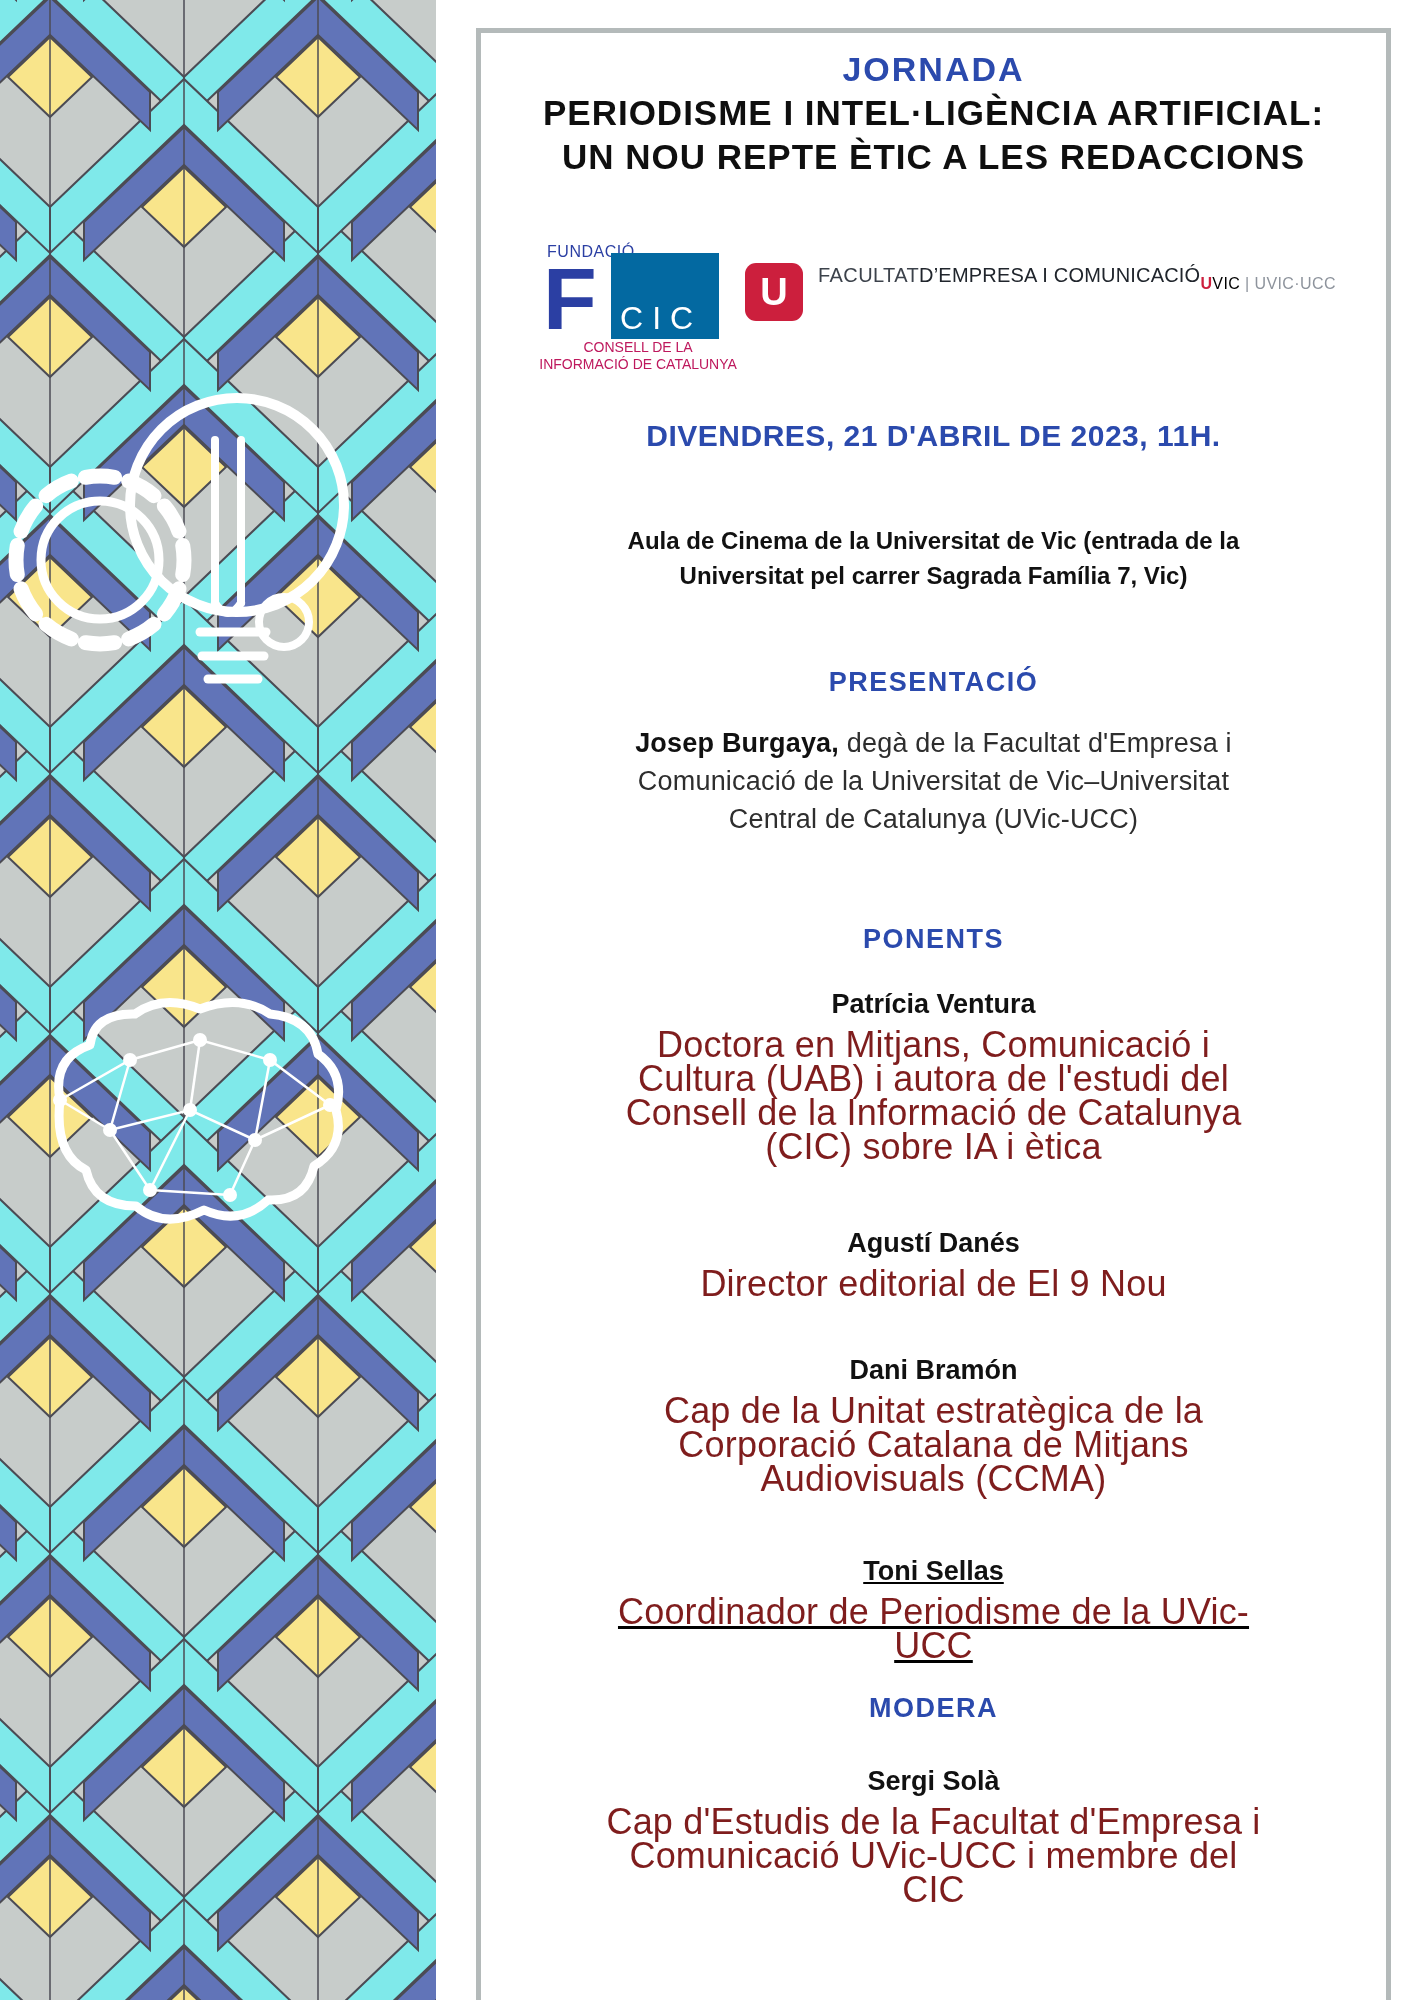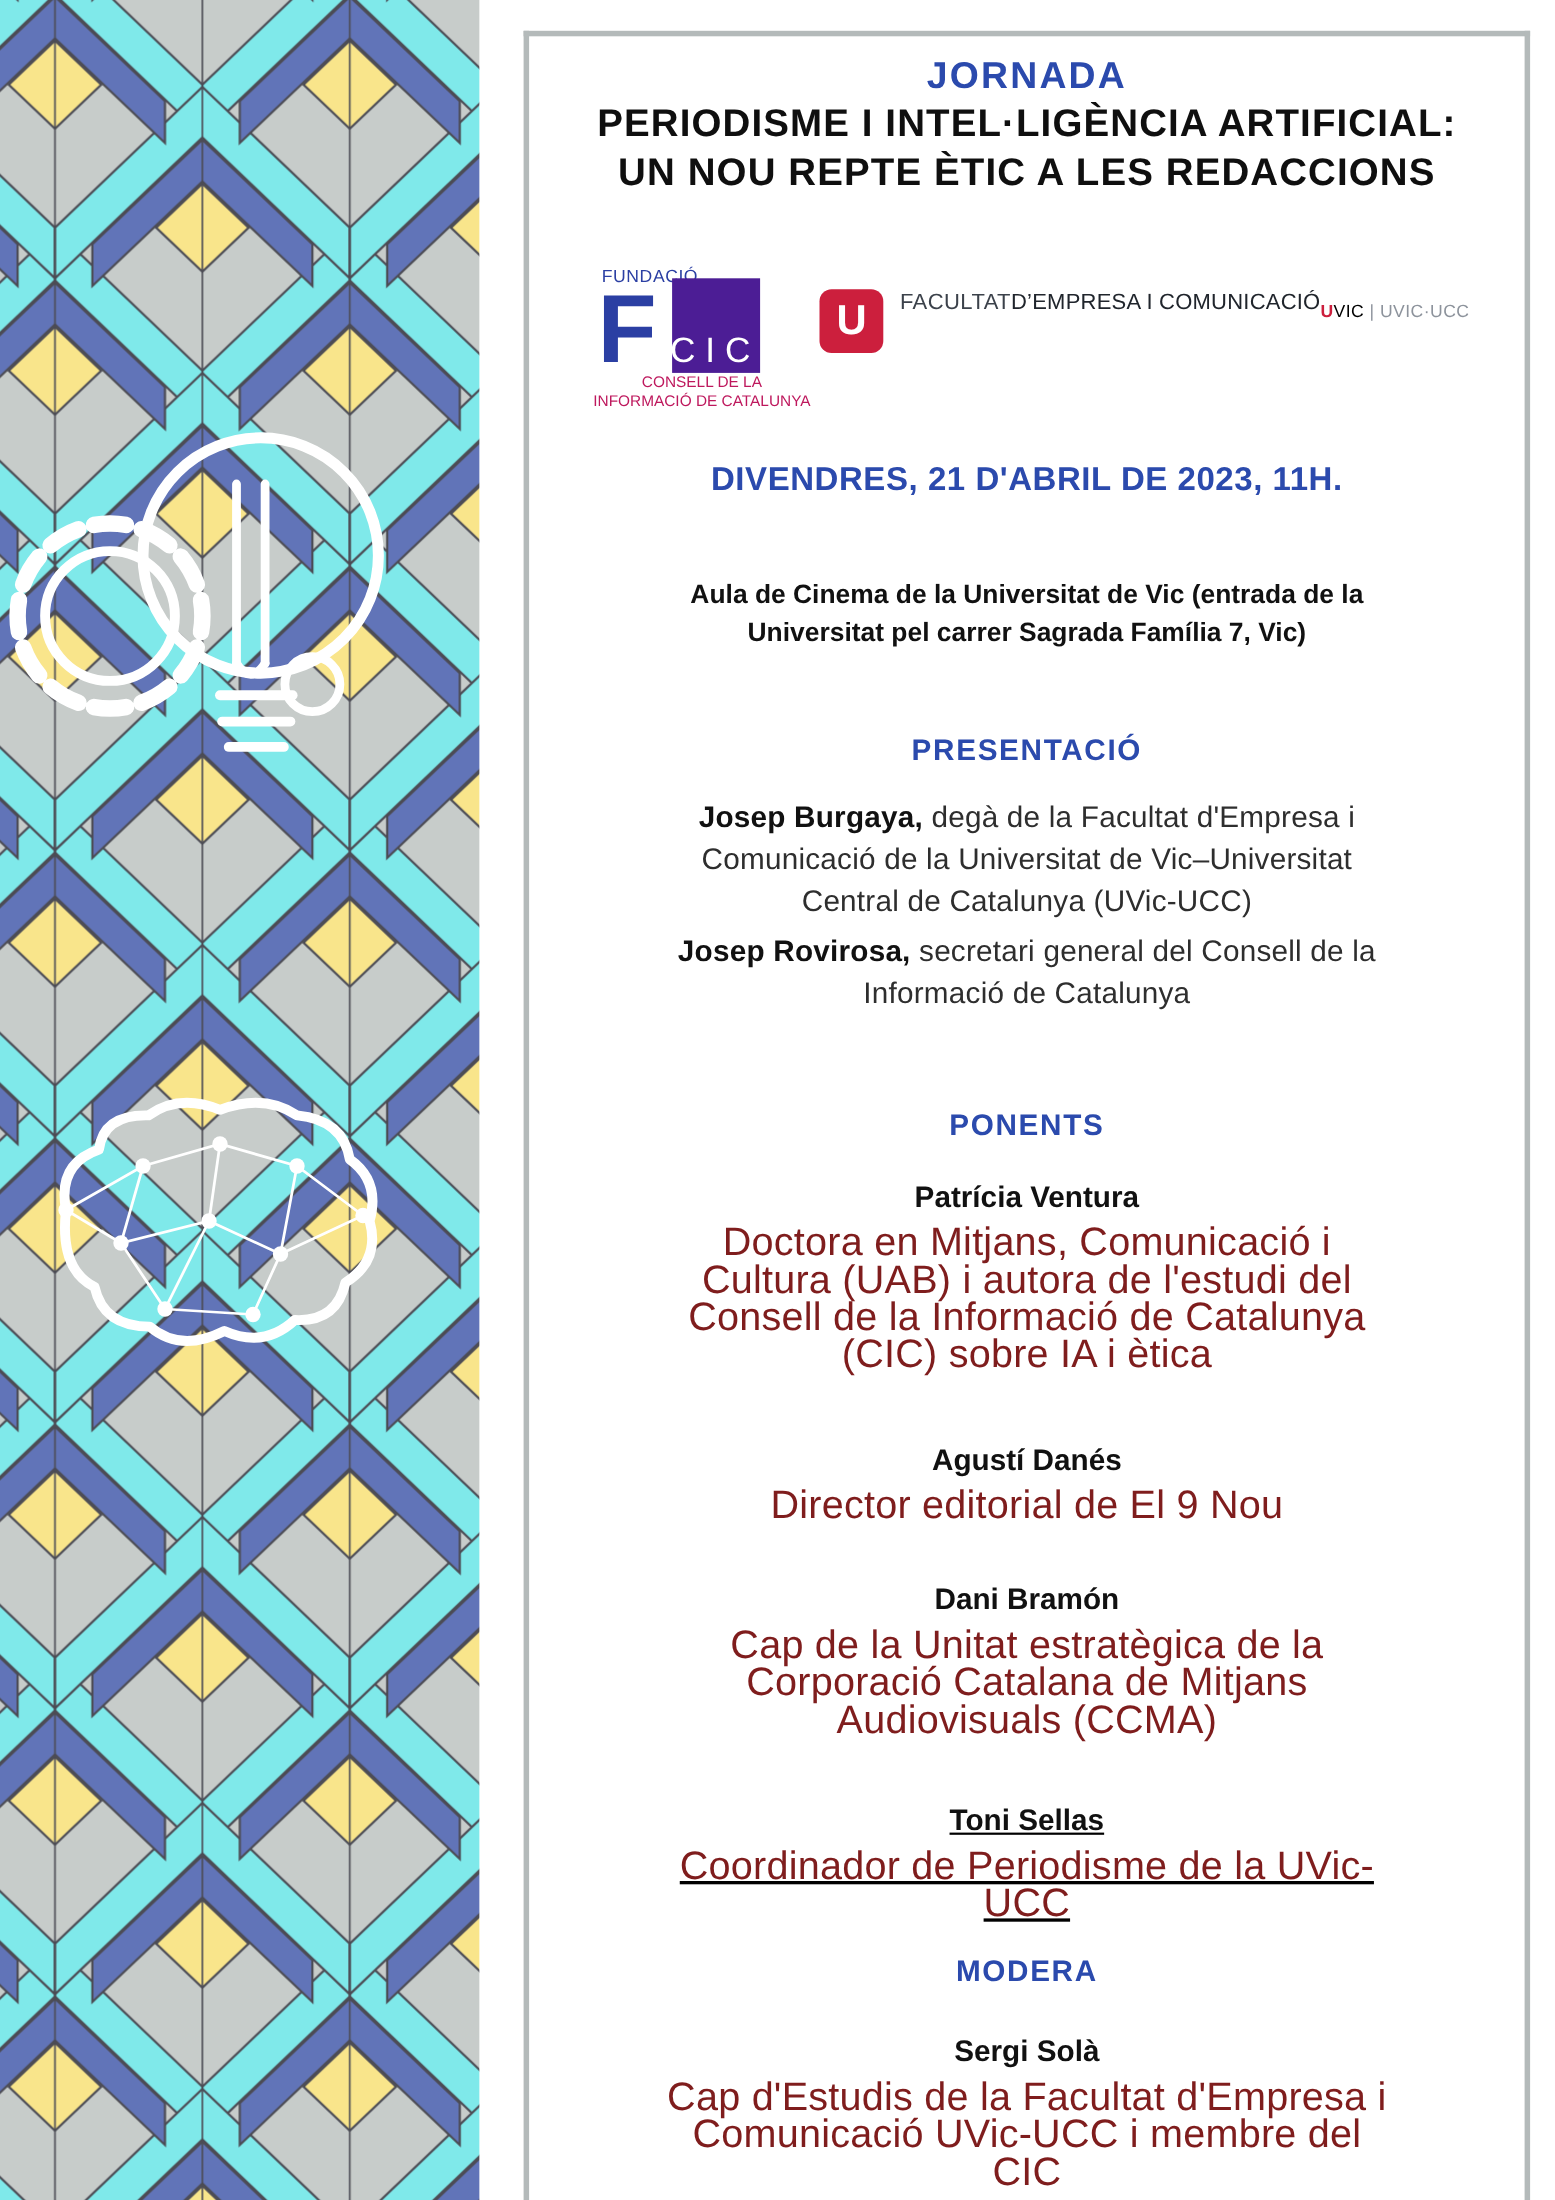--- a/index.html
+++ b/index.html
@@ -25,22 +25,22 @@
   }
   .title{
     font-size:35px;font-weight:bold;letter-spacing:1px;
     color:#0f0f0f;line-height:44px;margin:2px 0 0 0;max-width:840px;
   }
   
   .logos-row{display:flex;margin-top:64px;align-items:flex-start;justify-content:center;}
   .fcic{position:relative;width:214px;height:130px;}
   .fcic-fundacio{position:absolute;top:0;left:16px;font-size:16px;color:#2b3fa3;letter-spacing:.5px;}
   .fcic-f{position:absolute;top:12px;left:12px;font-size:88px;font-weight:bold;color:#2b3fa3;line-height:1;}
-  .fcic-square{position:absolute;top:10px;left:80px;width:80px;height:86px;background:#4c1d95;
-    display:flex;align-items:flex-end;justify-content:flex-end;}
+  .fcic-square{position:absolute;top:10px;left:80px;width:108px;height:86px;background:#0369a1;
+    display:flex;align-items:flex-end;justify-content:flex-start;}
   .fcic-cic{color:#ffffff;font-size:32px;letter-spacing:9px;line-height:1;margin:0 0 5px 9px;}
   .fcic-sub{position:absolute;bottom:0;left:-18px;width:250px;text-align:center;
     color:#be185d;font-size:14px;line-height:17px;}
   .uvic{display:flex;gap:15px;align-items:flex-start;padding-top:20px;}
   .uvic-badge{width:58px;height:58px;background:#cc1f3d;border-radius:11px;color:#fff;
     font-weight:bold;font-size:38px;display:flex;align-items:center;justify-content:center;}
   .uvic-text{display:flex;align-items:flex-start;text-align:left;}
   .uvic-line1{font-size:20px;color:#3c424b;line-height:25px;letter-spacing:.4px;}
   .uvic-line2{font-size:20px;font-weight:normal;color:#20252c;line-height:25px;letter-spacing:.2px;}
   .uvic-brand{margin-top:12px;font-size:16px;letter-spacing:.4px;}
@@ -185,21 +185,20 @@
       </div>
     </div>
   </div>
 
   <p class="date-line">DIVENDRES, 21 D'ABRIL DE 2023, 11H.</p>
   <p class="location">Aula de Cinema de la Universitat de Vic (entrada de la Universitat pel carrer Sagrada Família 7, Vic)</p>
 
   <h2 class="sec-heading h-presentacio">PRESENTACIÓ</h2>
 
   <p class="body-p"><strong>Josep Burgaya,</strong><span> degà de la Facultat d'Empresa i Comunicació de la Universitat de Vic–Universitat Central de Catalunya (UVic-UCC)</span></p>
-  <p class="body-p"><strong>Josep Rovirosa,</strong><span> secretari general del Consell de la Informació de Catalunya</span></p>
 
   <h2 class="sec-heading h-ponents">PONENTS</h2>
 
   <div class="speaker sp-0">
     <p class="name">Patrícia Ventura</p>
     <p class="role">Doctora en Mitjans, Comunicació i Cultura (UAB) i autora de l'estudi del Consell de la Informació de Catalunya (CIC) sobre IA i ètica</p>
   </div>
   <div class="speaker sp-1">
     <p class="name">Agustí Danés</p>
     <p class="role">Director editorial de El 9 Nou</p>

